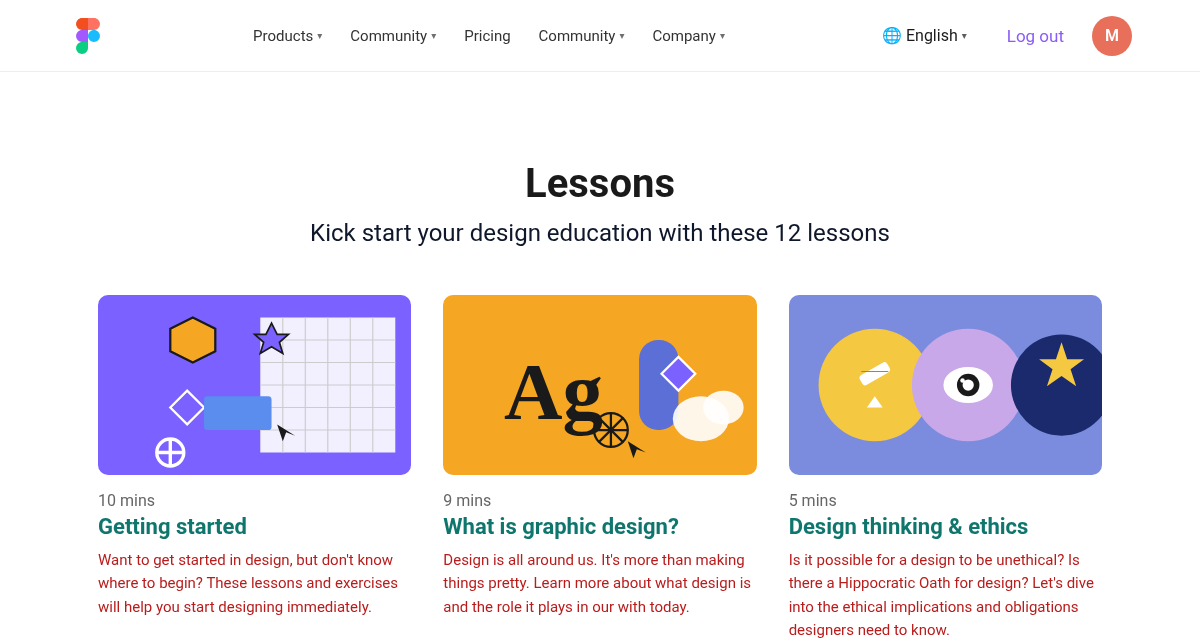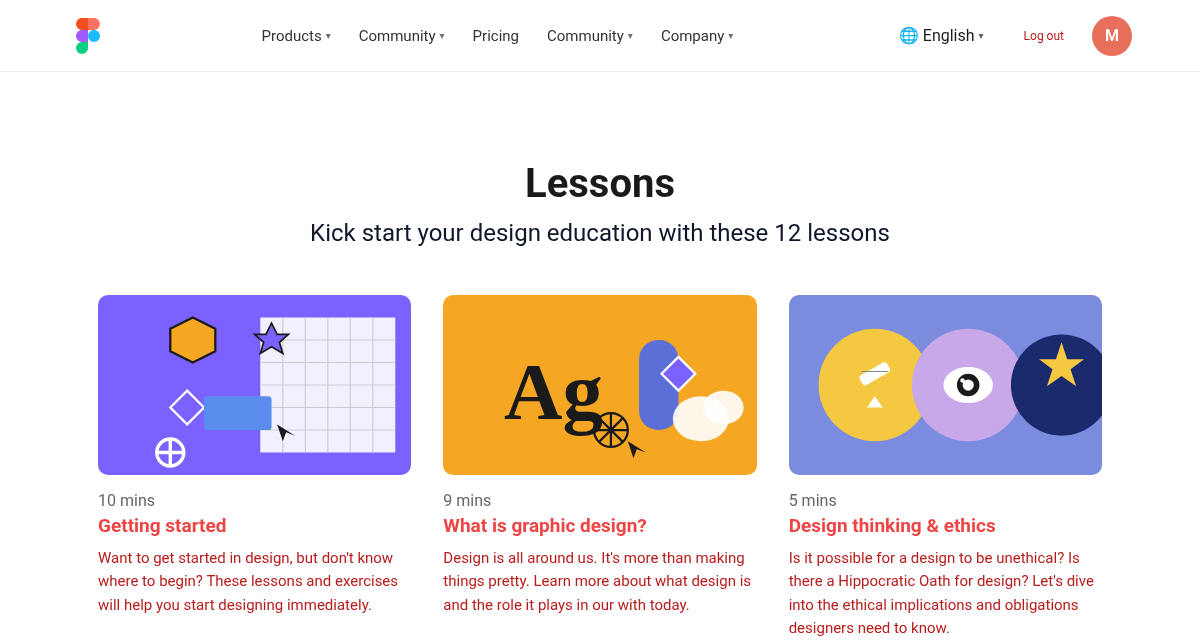--- a/index.html
+++ b/index.html
@@ -33,23 +33,23 @@
       align-items: center;
       gap: 4px;
       white-space: nowrap;
     }
     .nav-right {
       display: flex;
       align-items: center;
       gap: 16px;
     }
     .nav-logout {
-      font-size: 12px;
-      cursor: pointer;
-      color: #b91c1c;
+      font-size: 17px;
+      cursor: pointer;
+      color: #8b5cf6;
       padding: 8px 12px;
     }
     .nav-avatar {
       width: 40px;
       height: 40px;
       border-radius: 50%;
       background: #e8705a;
       display: flex;
       align-items: center;
       justify-content: center;
@@ -111,23 +111,23 @@
     .card-image svg {
       width: 100%;
       height: 100%;
     }
     .card-time {
       font-size: 16px;
       color: #666;
       margin-bottom: 4px;
     }
     .card-title {
-      font-size: 19px;
+      font-size: 22px;
       font-weight: 700;
-      color: #ef4444;
+      color: #0f766e;
       margin-bottom: 10px;
     }
     .card-desc {
       font-size: 15px;
       color: #b91c1c;
       line-height: 1.55;
     }
 
     
     .figma-logo {

